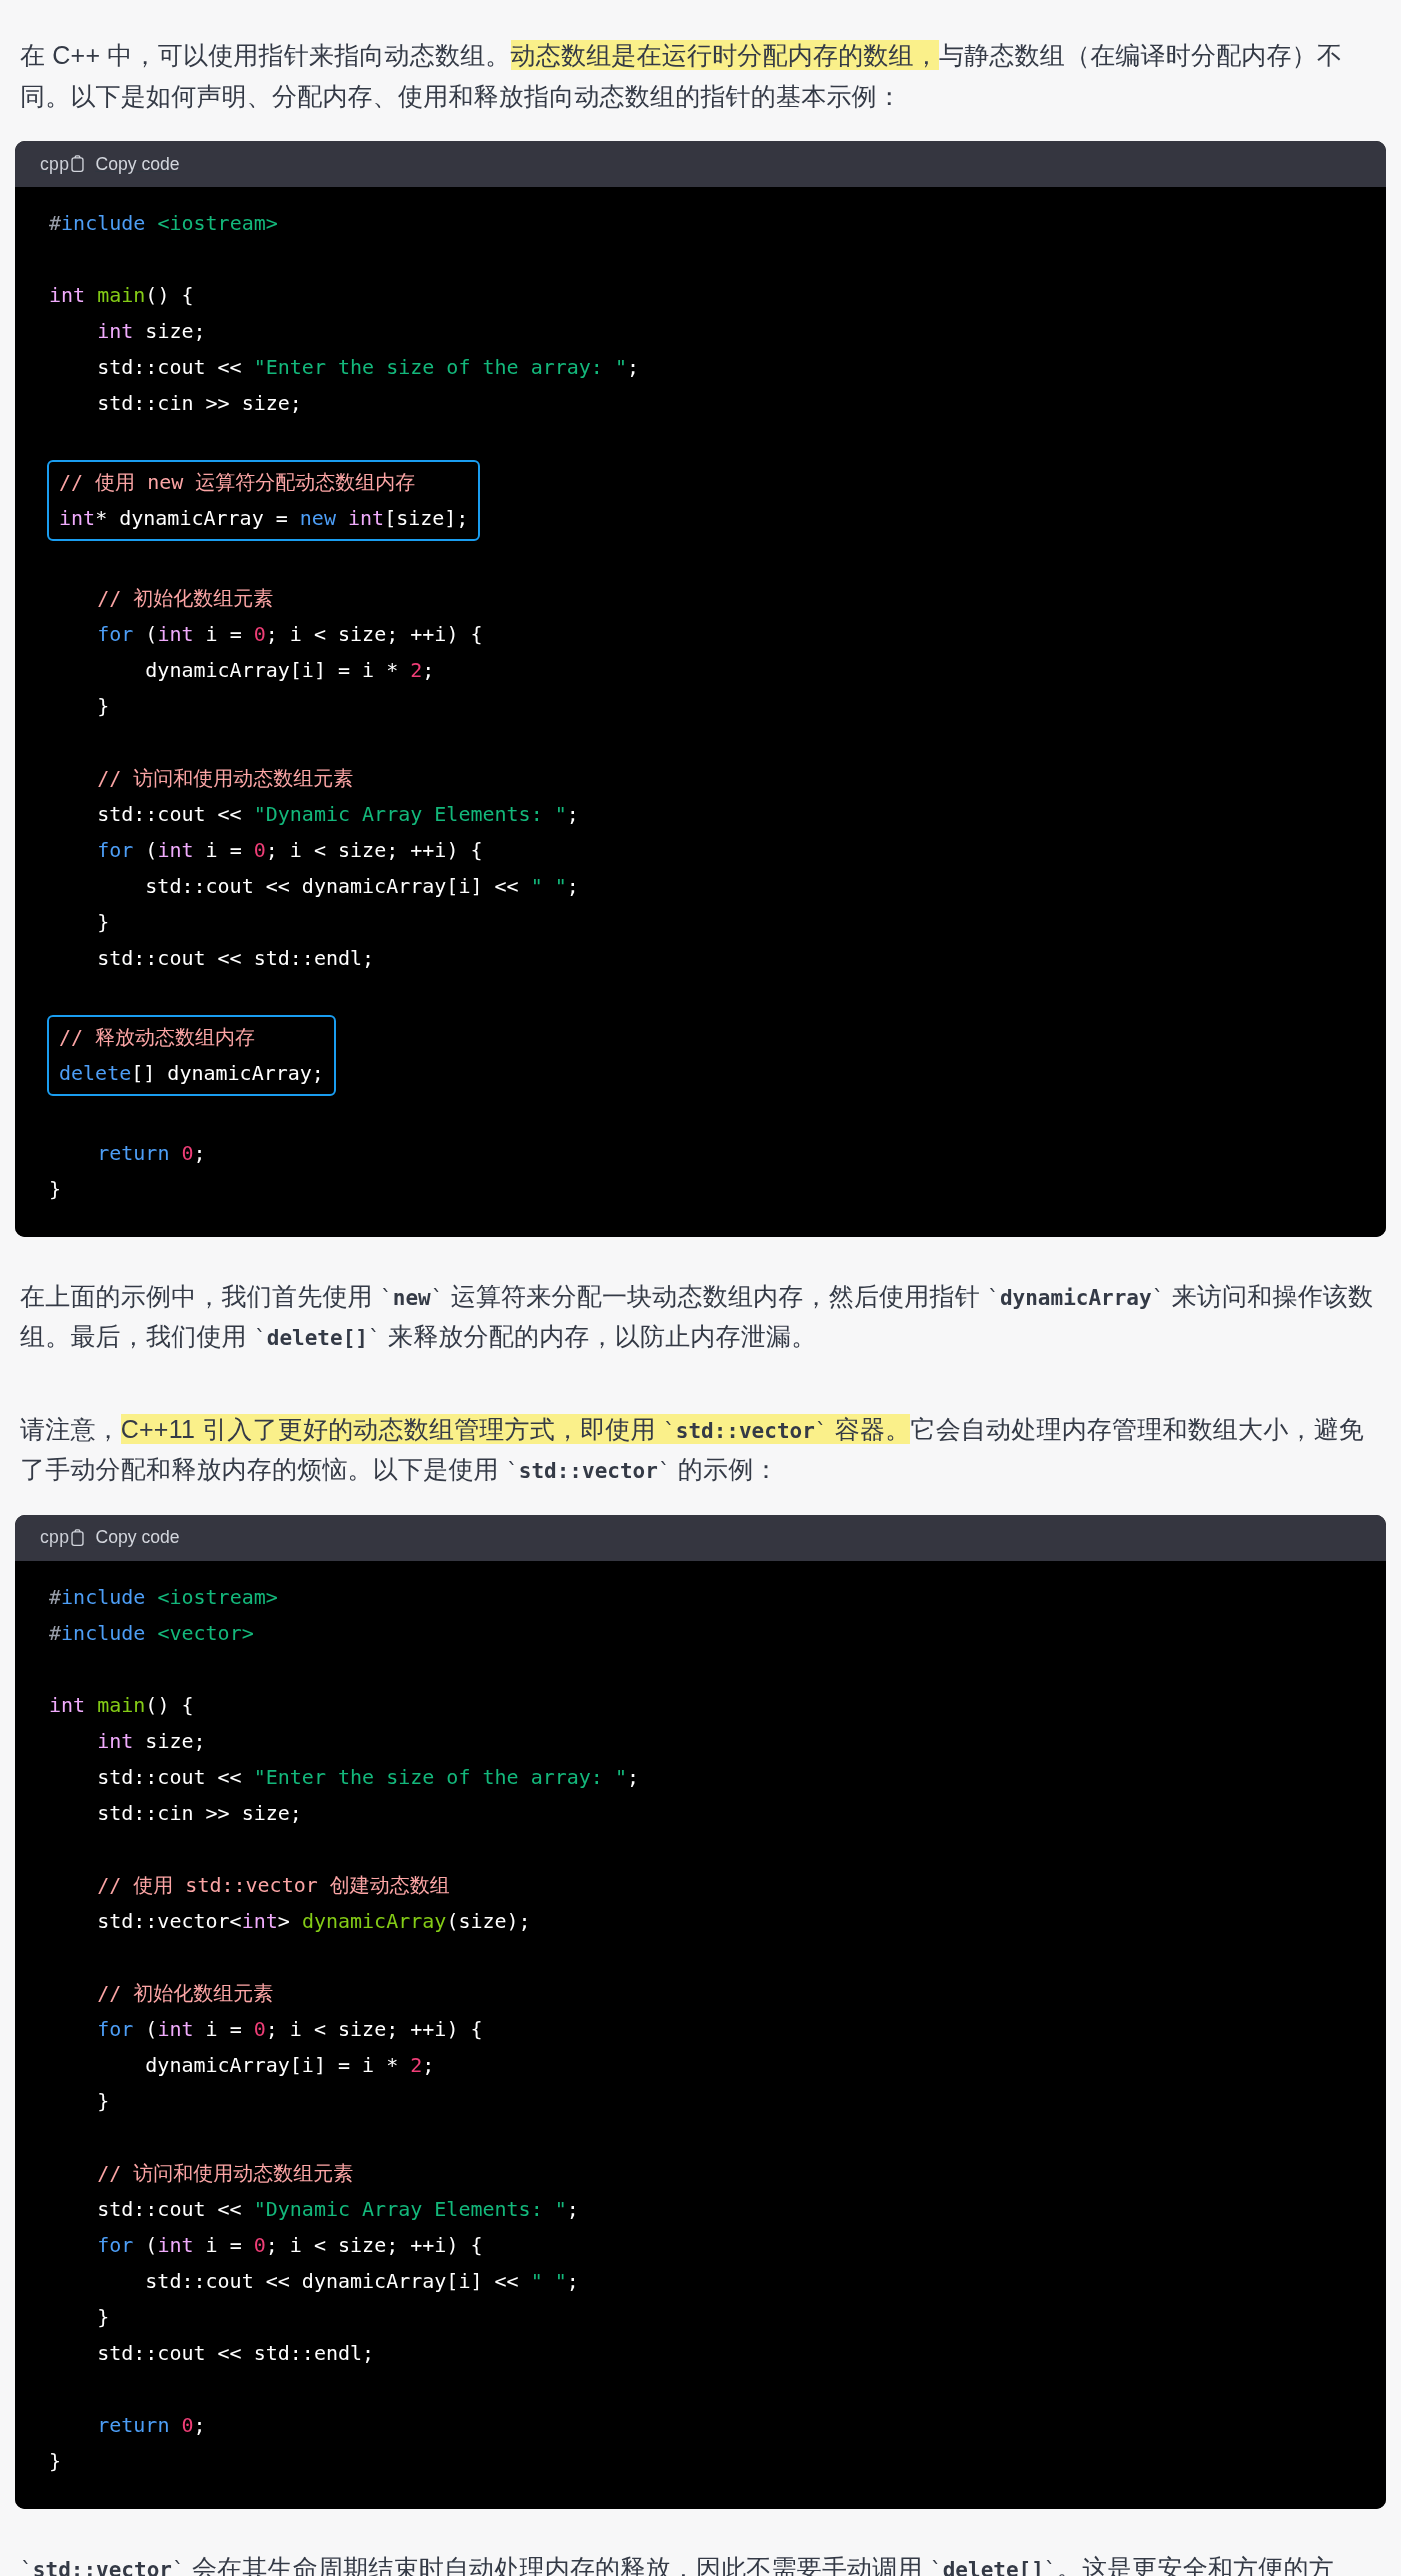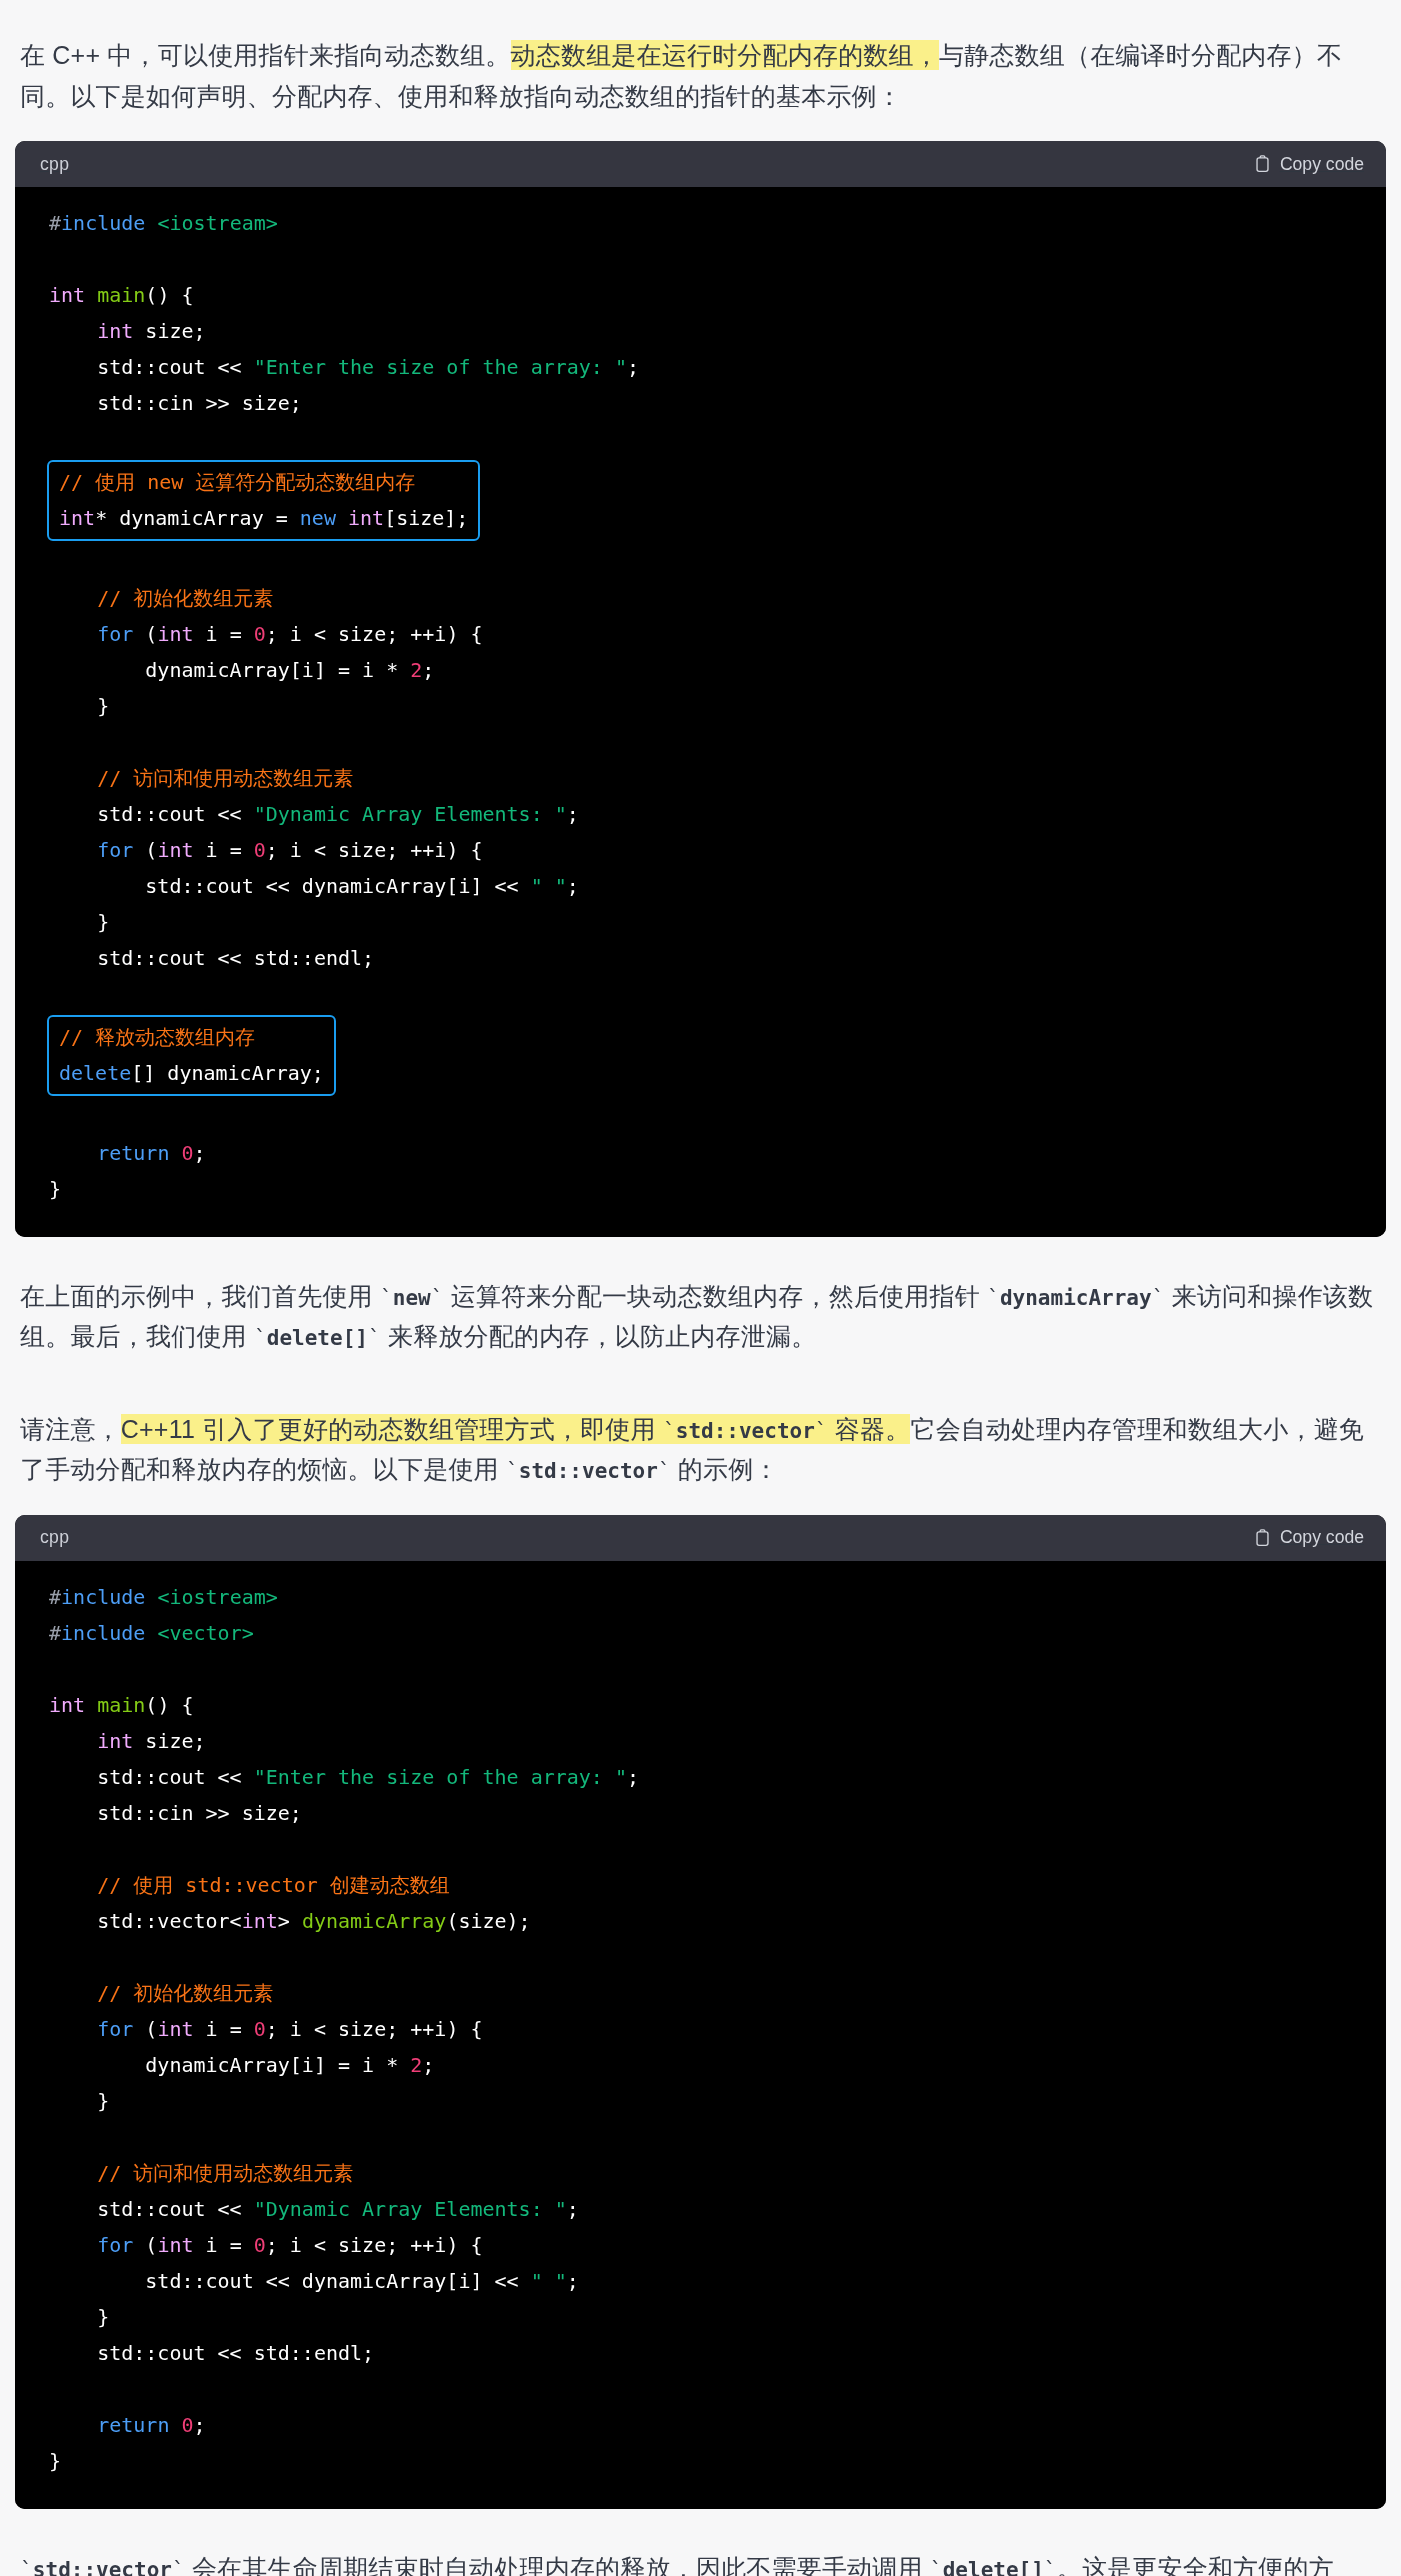--- a/index.html
+++ b/index.html
@@ -51,21 +51,20 @@
     margin: 25px 15px 0 15px;
     border-radius: 10px;
     overflow: hidden;
     background: #000000;
   }
   .code-header {
     background: #353640;
     height: 46px;
     display: flex;
     align-items: center;
-    justify-content: space-between;
     padding: 0 22px 0 25px;
     box-sizing: border-box;
     text-decoration: underline;
   }
   .code-lang {
     color: #cdd0d8;
     font-size: 17.6px;
     font-family: "Liberation Sans", "DejaVu Sans", sans-serif;
     letter-spacing: 0.3px;
   }
@@ -112,21 +111,21 @@
 
   
   .t-pre   { color: #9aa0ab; }
   .t-inc   { color: #4d9ef6; }
   .t-hdr   { color: #13b87b; }
   .t-kw    { color: #f0abfc; }
   .t-fn    { color: #84cc16; }
   .t-blue  { color: #4d9ef6; }
   .t-str   { color: #13b87b; }
   .t-num   { color: #ef3e77; }
-  .t-cmt   { color: #f97316; margin-top: 33px; }
+  .t-cmt   { color: #fca5a5; margin-top: 33px; }
   .t-pln   { color: #ffffff; }
 </style>
 </head>
 <body>
 
 <div class="page">
 
   <p class="prose first"><span>在 C++ 中，可以使用指针来指向动态数组。</span><span class="hl">动态数组是在运行时分配内存的数组，</span><span>与静态数组（在编译时分配内存）不同。以下是如何声明、分配内存、使用和释放指向动态数组的指针的基本示例：</span></p>
 
   <div class="codeblock">

